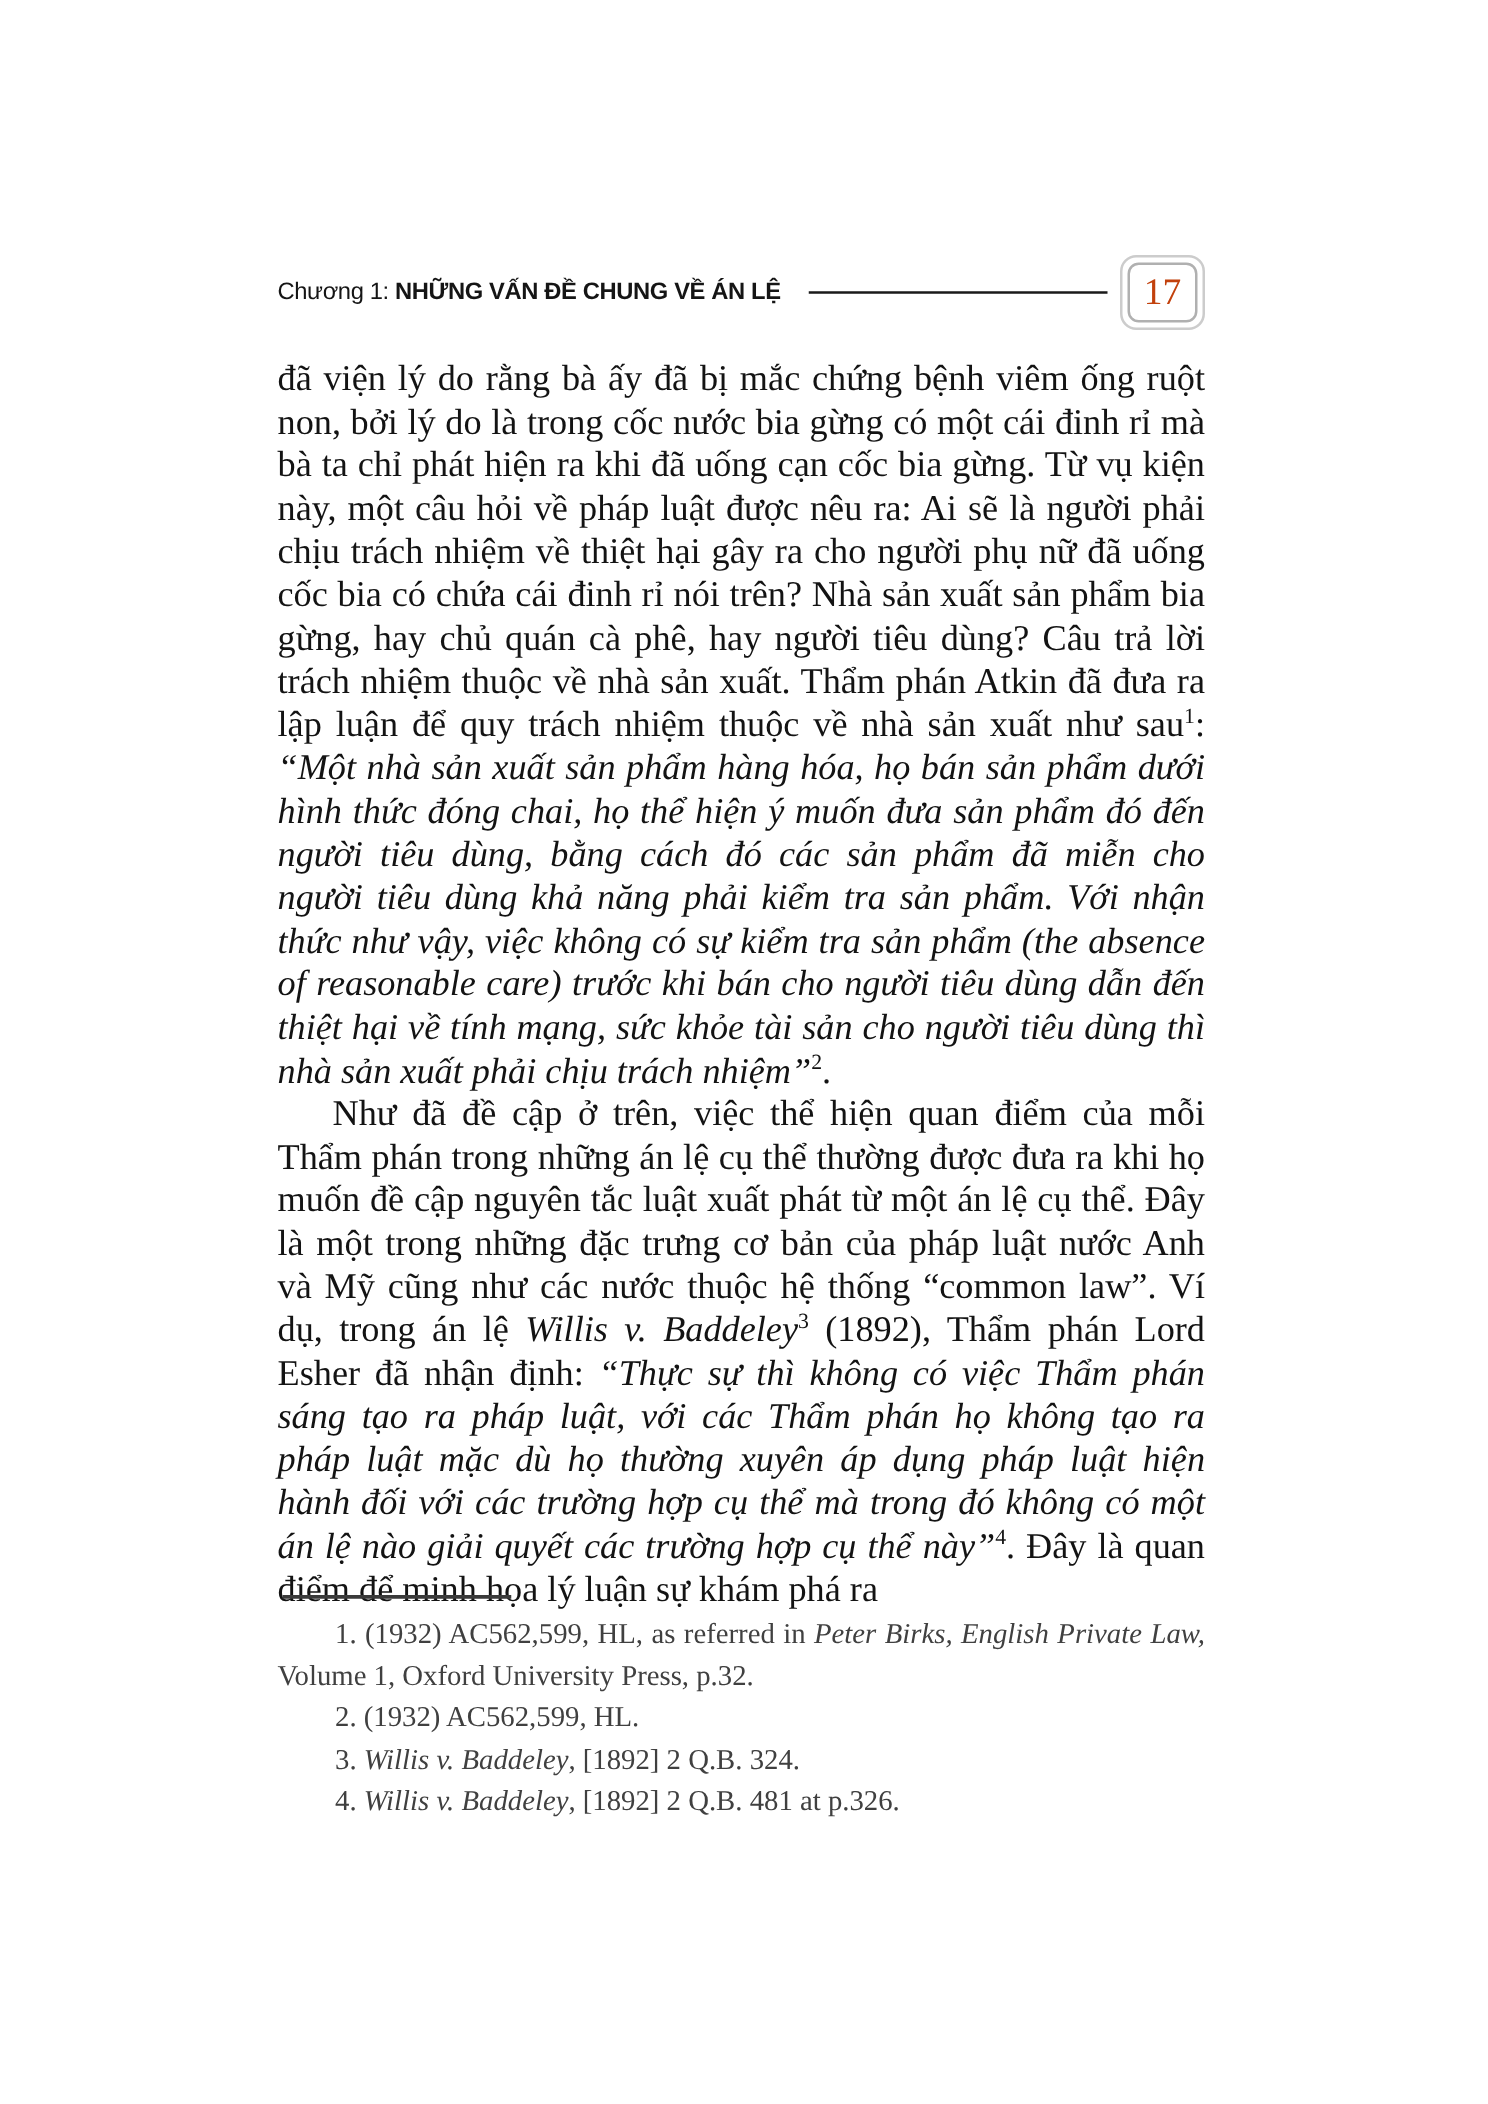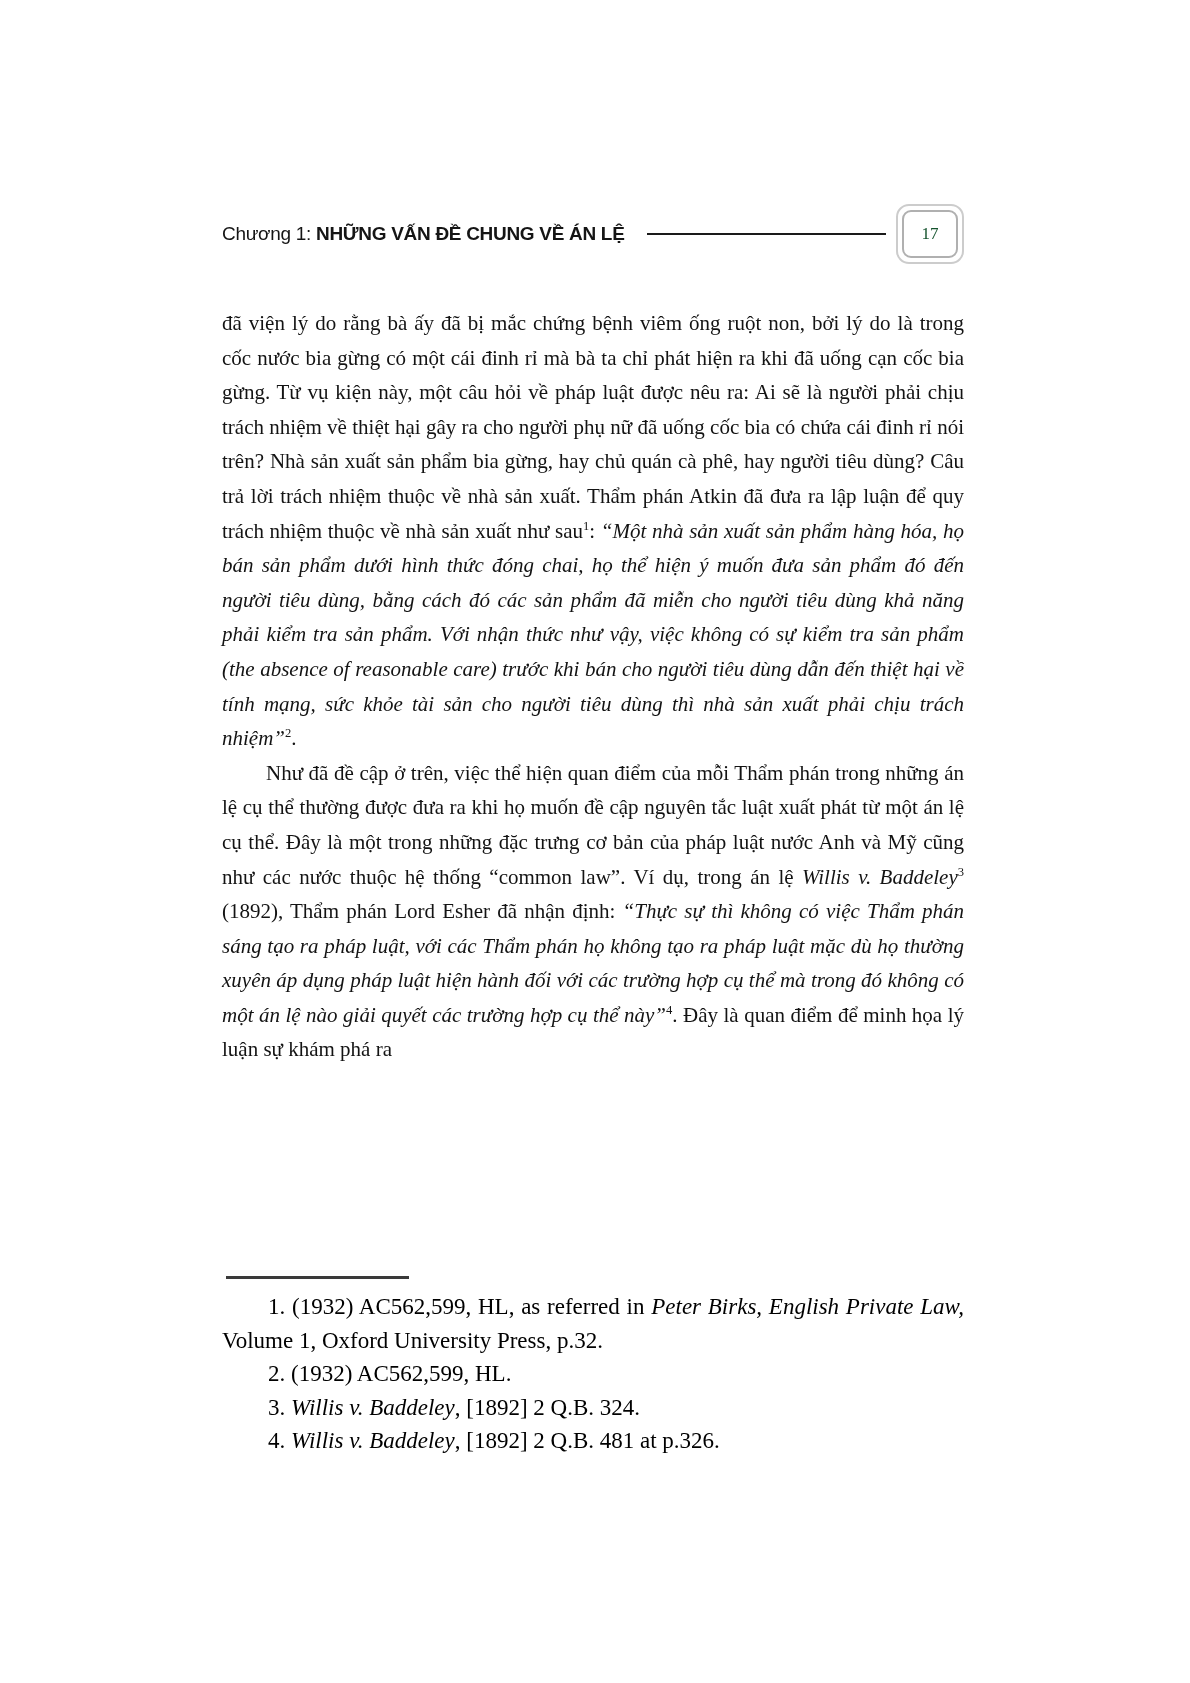--- a/index.html
+++ b/index.html
@@ -33,46 +33,45 @@
   .page-number-box {
     width:56px; height:48px;
     border:2px solid #cccccc; border-radius:13px;
     padding:4px; background:#ffffff;
     flex:0 0 auto;
   }
   .page-number-inner {
     width:100%; height:100%;
     border:2px solid #b0b0b0; border-radius:9px;
     display:flex; align-items:center; justify-content:center;
-    font-size:17px; color:#14532d;
+    font-size:30px; color:#c2410c;
     box-sizing:border-box;
   }
 
   
   .body-text {
     position:absolute; left:222px; top:286px; width:742px;
-    font-size:21px; line-height:34.6px;
+    font-size:29px; line-height:34.6px;
     text-align:justify; text-justify:inter-word;
     color:#131313;
-    margin-top:20px;
   }
   .body-text p { margin:0; padding:0; }
   .para.indent { text-indent:44px; }
   .it { font-style:italic; }
   sup.fnref {
     font-size:60%;
     vertical-align:super;
     line-height:0;
   }
 
   
   .footnotes {
     position:absolute; left:222px; top:1276px; width:742px;
     font-size:23px; line-height:33.5px;
-    color:#000000;
+    color:#404040;
   }
   .fn-rule {
     width:183px; height:3px; background:#3a3a3a;
     margin:0 0 11px 4px;
   }
   .fn { margin:0; padding:0; text-align:justify; text-indent:46px; }
 </style>
 </head>
 <body>
 

